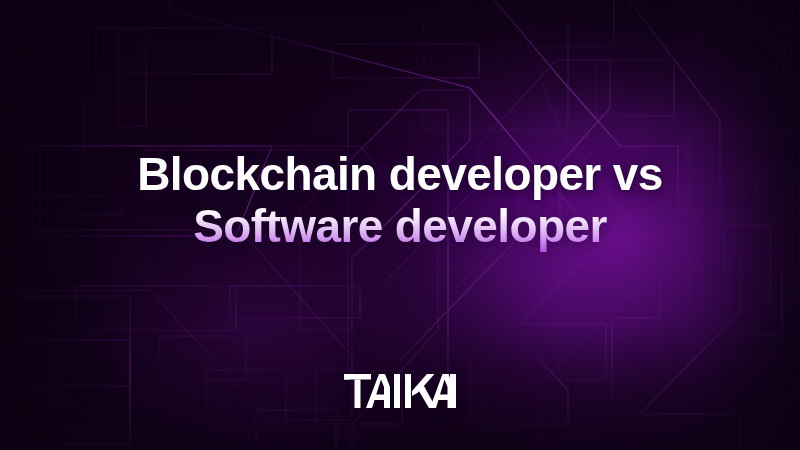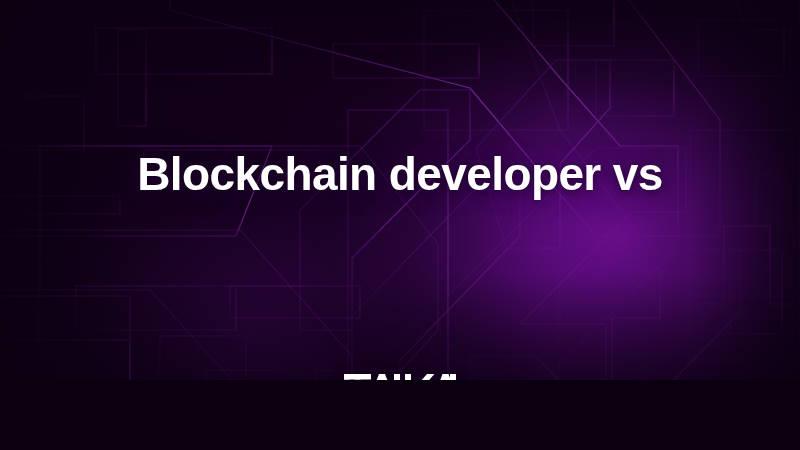--- a/index.html
+++ b/index.html
@@ -3,21 +3,21 @@
 <meta charset="utf-8">
 <style>
   html, body {
     margin: 0;
     padding: 0;
     background: #0a0010;
   }
   #stage {
     position: relative;
     width: 800px;
-    height: 380px;
+    height: 450px;
     overflow: hidden;
     background: #be185d;
     font-family: "Liberation Sans", sans-serif;
   }
 
   
   .bg-base {
     position: absolute;
     inset: 0;
     background: #130019;
@@ -185,20 +185,21 @@
       </g>
     </svg>
   </div>
 
   <div class="bg-glow2"></div>
   <div class="bg-glow"></div>
   <div class="bg-vignette"></div>
 
   <div class="title-block">
     <span class="title-line title-line-1">Blockchain developer vs</span>
+    <span class="title-line title-line-2">Software developer</span>
   </div>
 
   <div class="logo-wrap">
     <svg width="112" height="34" viewBox="0 0 224 68" xmlns="http://www.w3.org/2000/svg">
       <g fill="#ffffff">
 
         <polygon points="0,0 54,0 54,11 12,11 0,11"></polygon>
         <polygon points="0,0 12,11 0,11"></polygon>
         <polygon points="21,11 33,11 33,68 21,68"></polygon>
 

